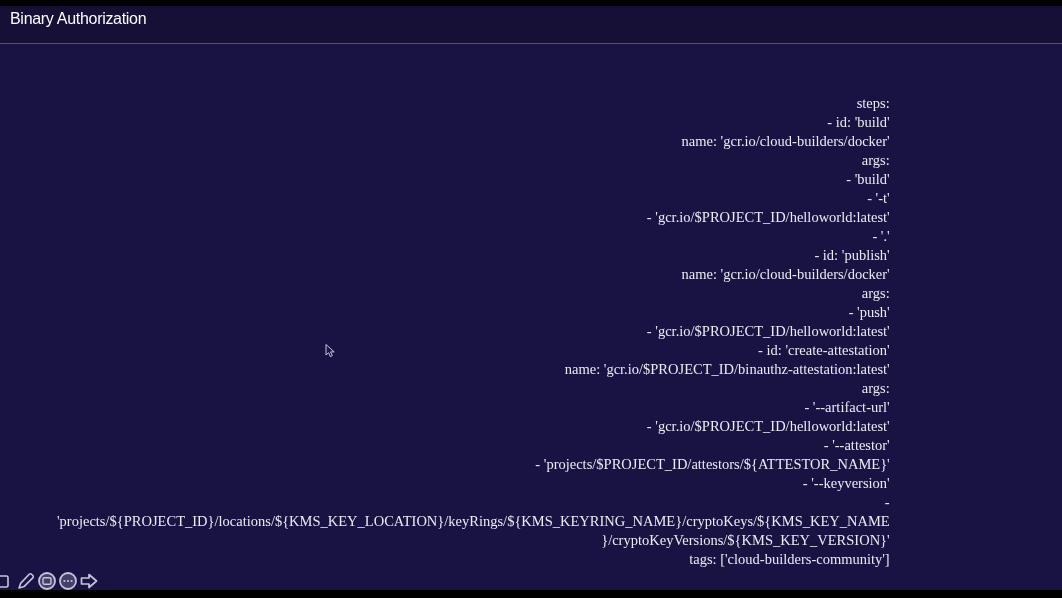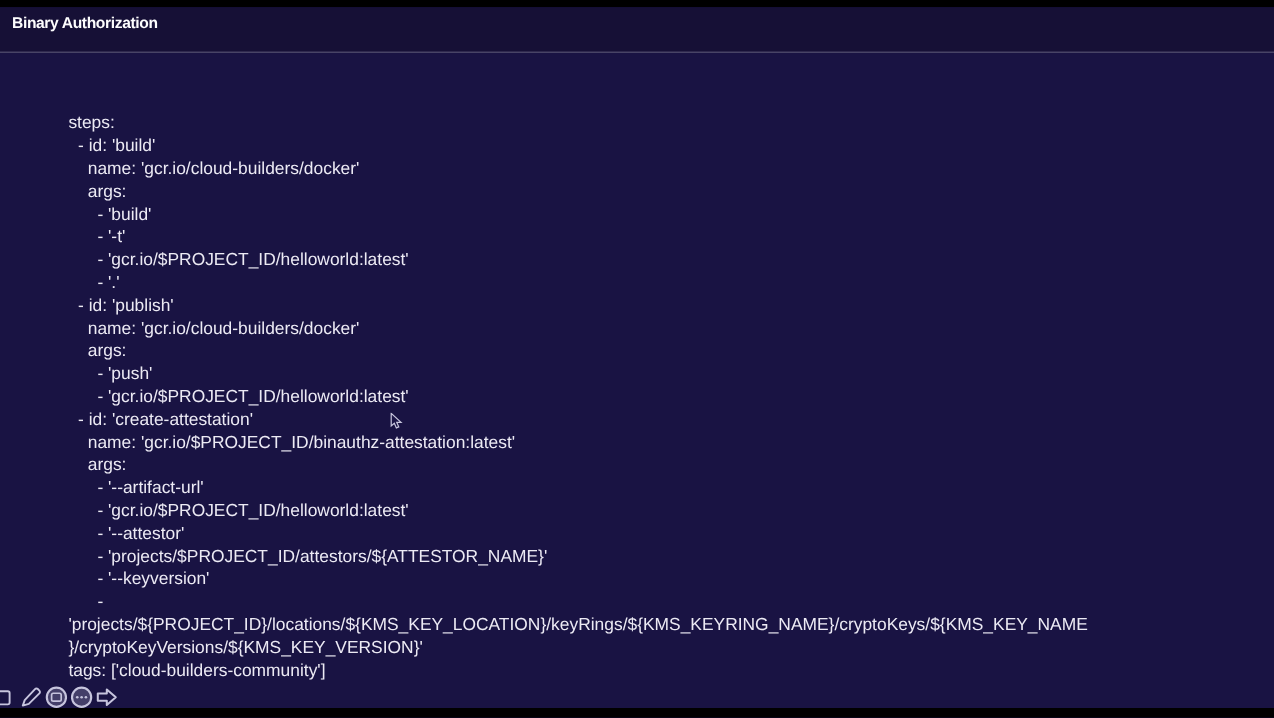--- a/index.html
+++ b/index.html
@@ -29,22 +29,22 @@
     top: 6px;
     left: 0;
     width: 1062px;
     height: 37px;
     background: #161036;
   }
   .page-title {
     position: absolute;
     top: 5px;
     left: 10px;
-    font-size: 13px;
-    font-weight: bold;
+    font-size: 16px;
+    font-weight: normal;
     letter-spacing: -0.3px;
     color: #fdfdfe;
     line-height: 27px;
     white-space: nowrap;
   }
   .header-divider {
     position: absolute;
     top: 43px;
     left: 0;
     width: 1062px;
@@ -63,25 +63,26 @@
     letter-spacing: -0.4px;
     color: #fcfcfe;
     white-space: nowrap;
   }
 
   .code {
     position: absolute;
     top: 94px;
     left: 57px;
     margin: 0;
-    font-family: Liberation Sans, sans-serif;
+    font-family: Liberation Serif, serif;
     font-size: 14.5px;
     line-height: 19px;
     color: #eceaf4;
     white-space: pre;
+    text-align: right;
   }
 
   .cursor {
     position: absolute;
     left: 325px;
     top: 344px;
     width: 11px;
     height: 14px;
   }
 

